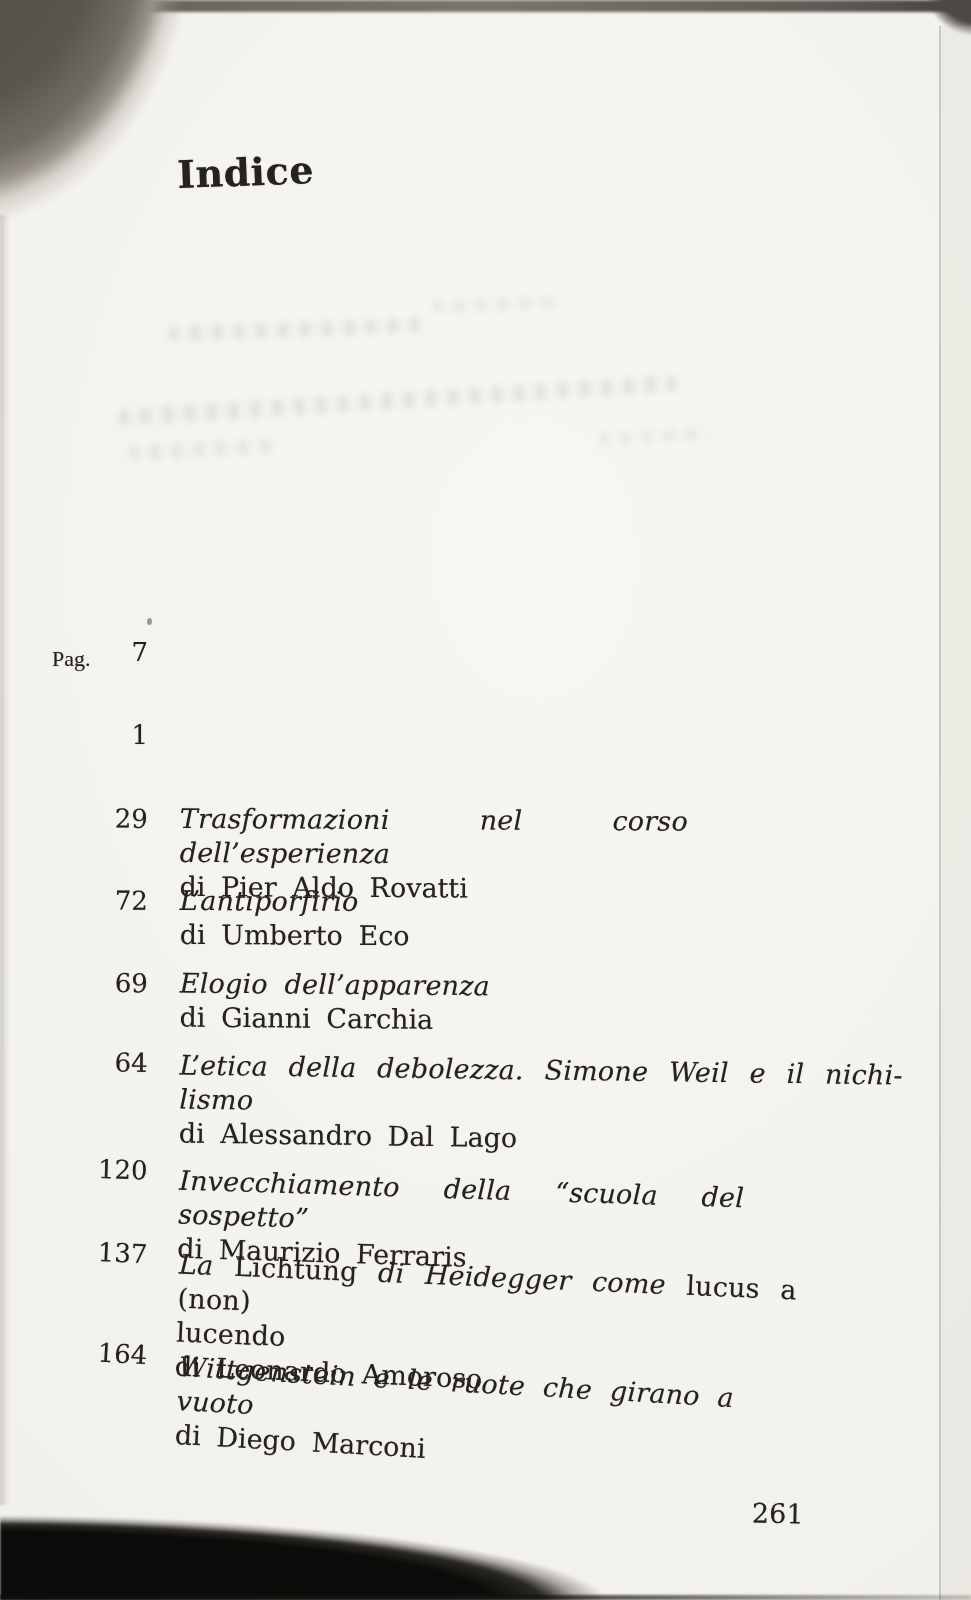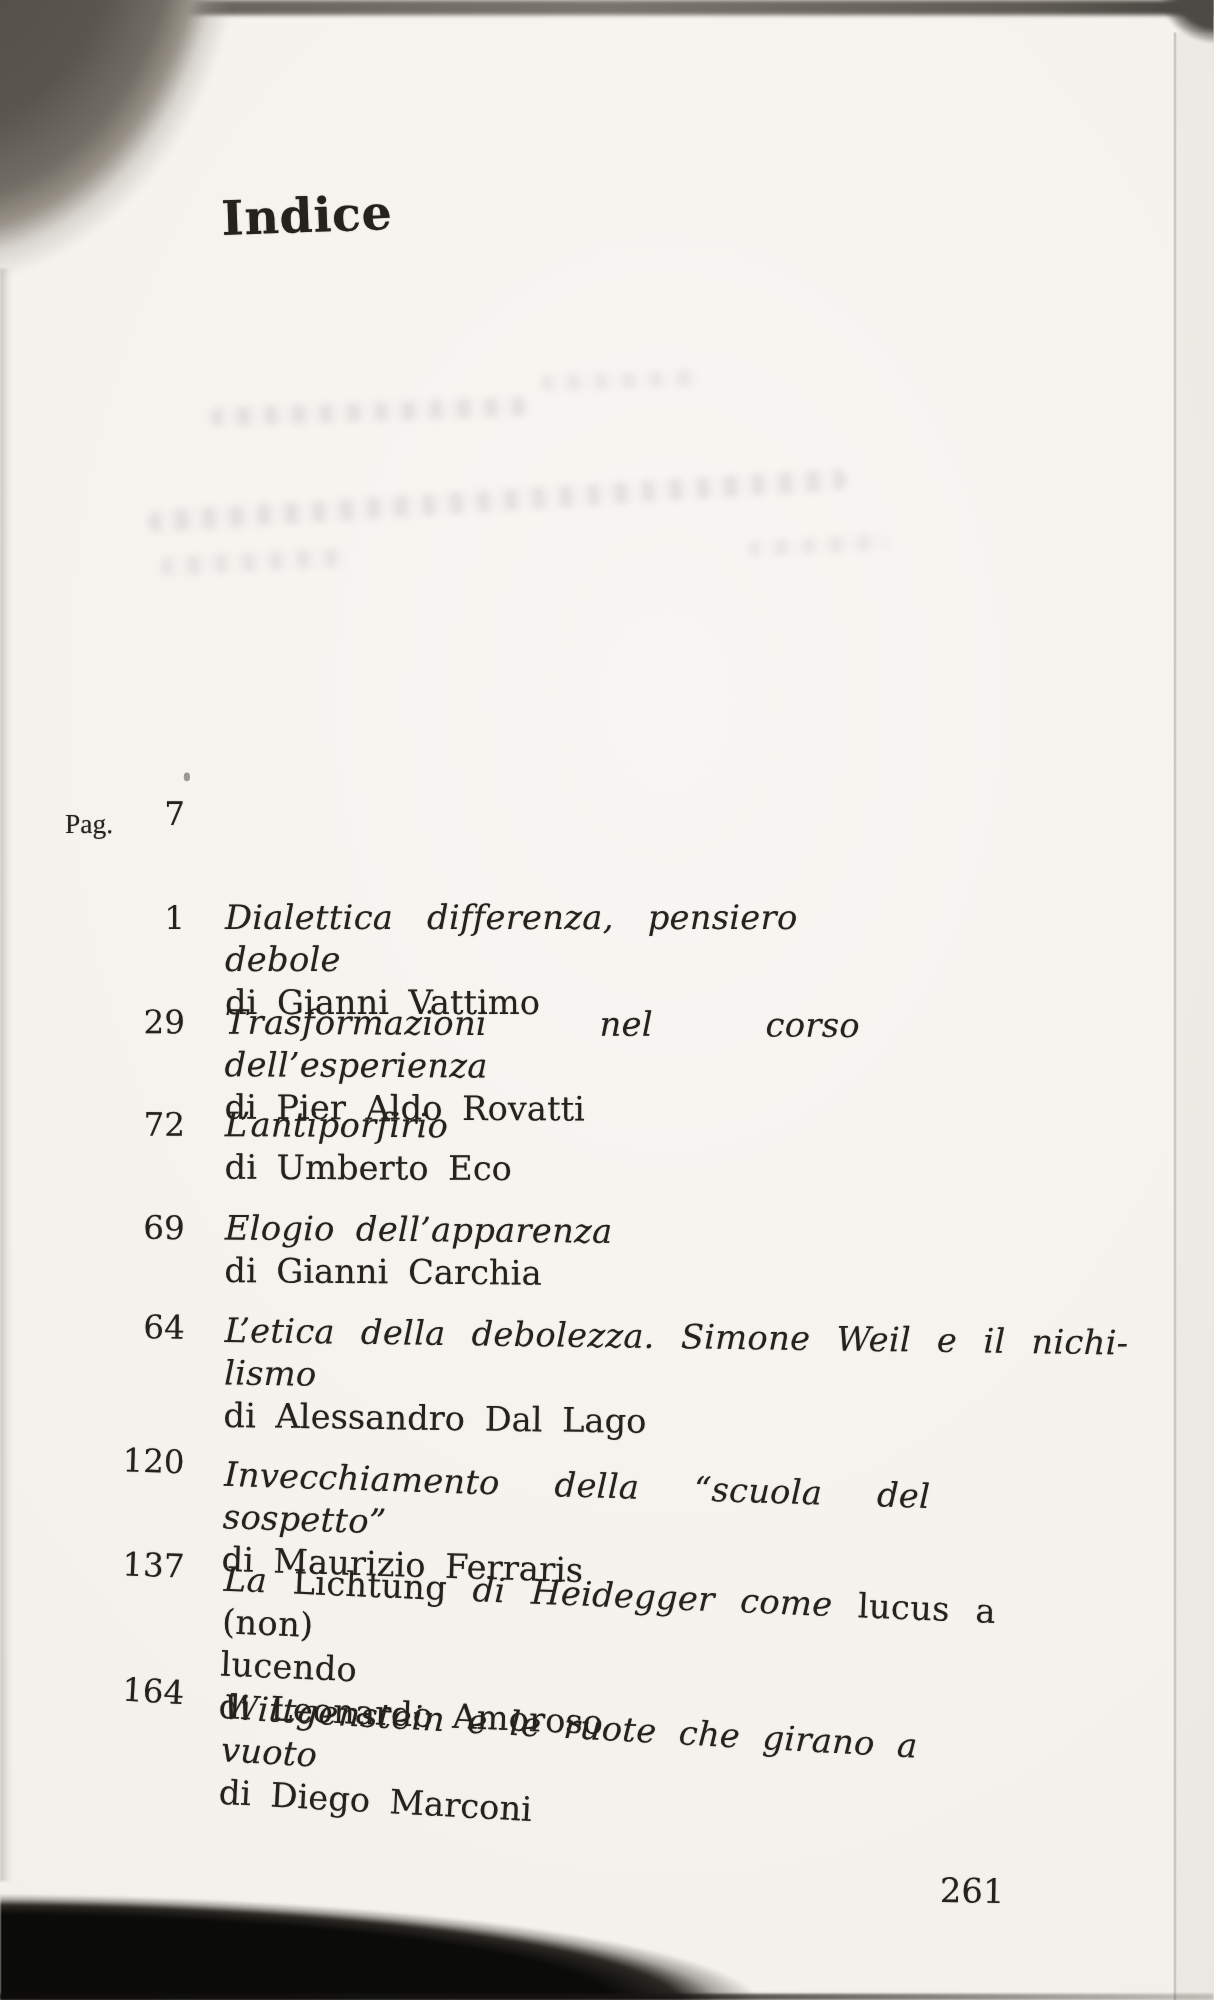--- a/index.html
+++ b/index.html
@@ -111,24 +111,20 @@
   <div class="pag-label">Pag.</div>
 
   <div class="entry e1">
     <span class="num">7</span>
     <div class="ebody">
     </div>
   </div>
 
   <div class="entry e2">
     <span class="num">1</span>
-    <div class="ebody">
-      <div class="tl tl1 just"><span class="seg">Dialettica differenza, pensiero debole</span></div>
-      <div class="byline">di Gianni Vattimo</div>
-    </div>
   </div>
 
   <div class="entry e3">
     <span class="num">29</span>
     <div class="ebody">
       <div class="tl tl1 just"><span class="seg">Trasformazioni nel corso dell’esperienza</span></div>
       <div class="byline">di Pier Aldo Rovatti</div>
     </div>
   </div>
 

